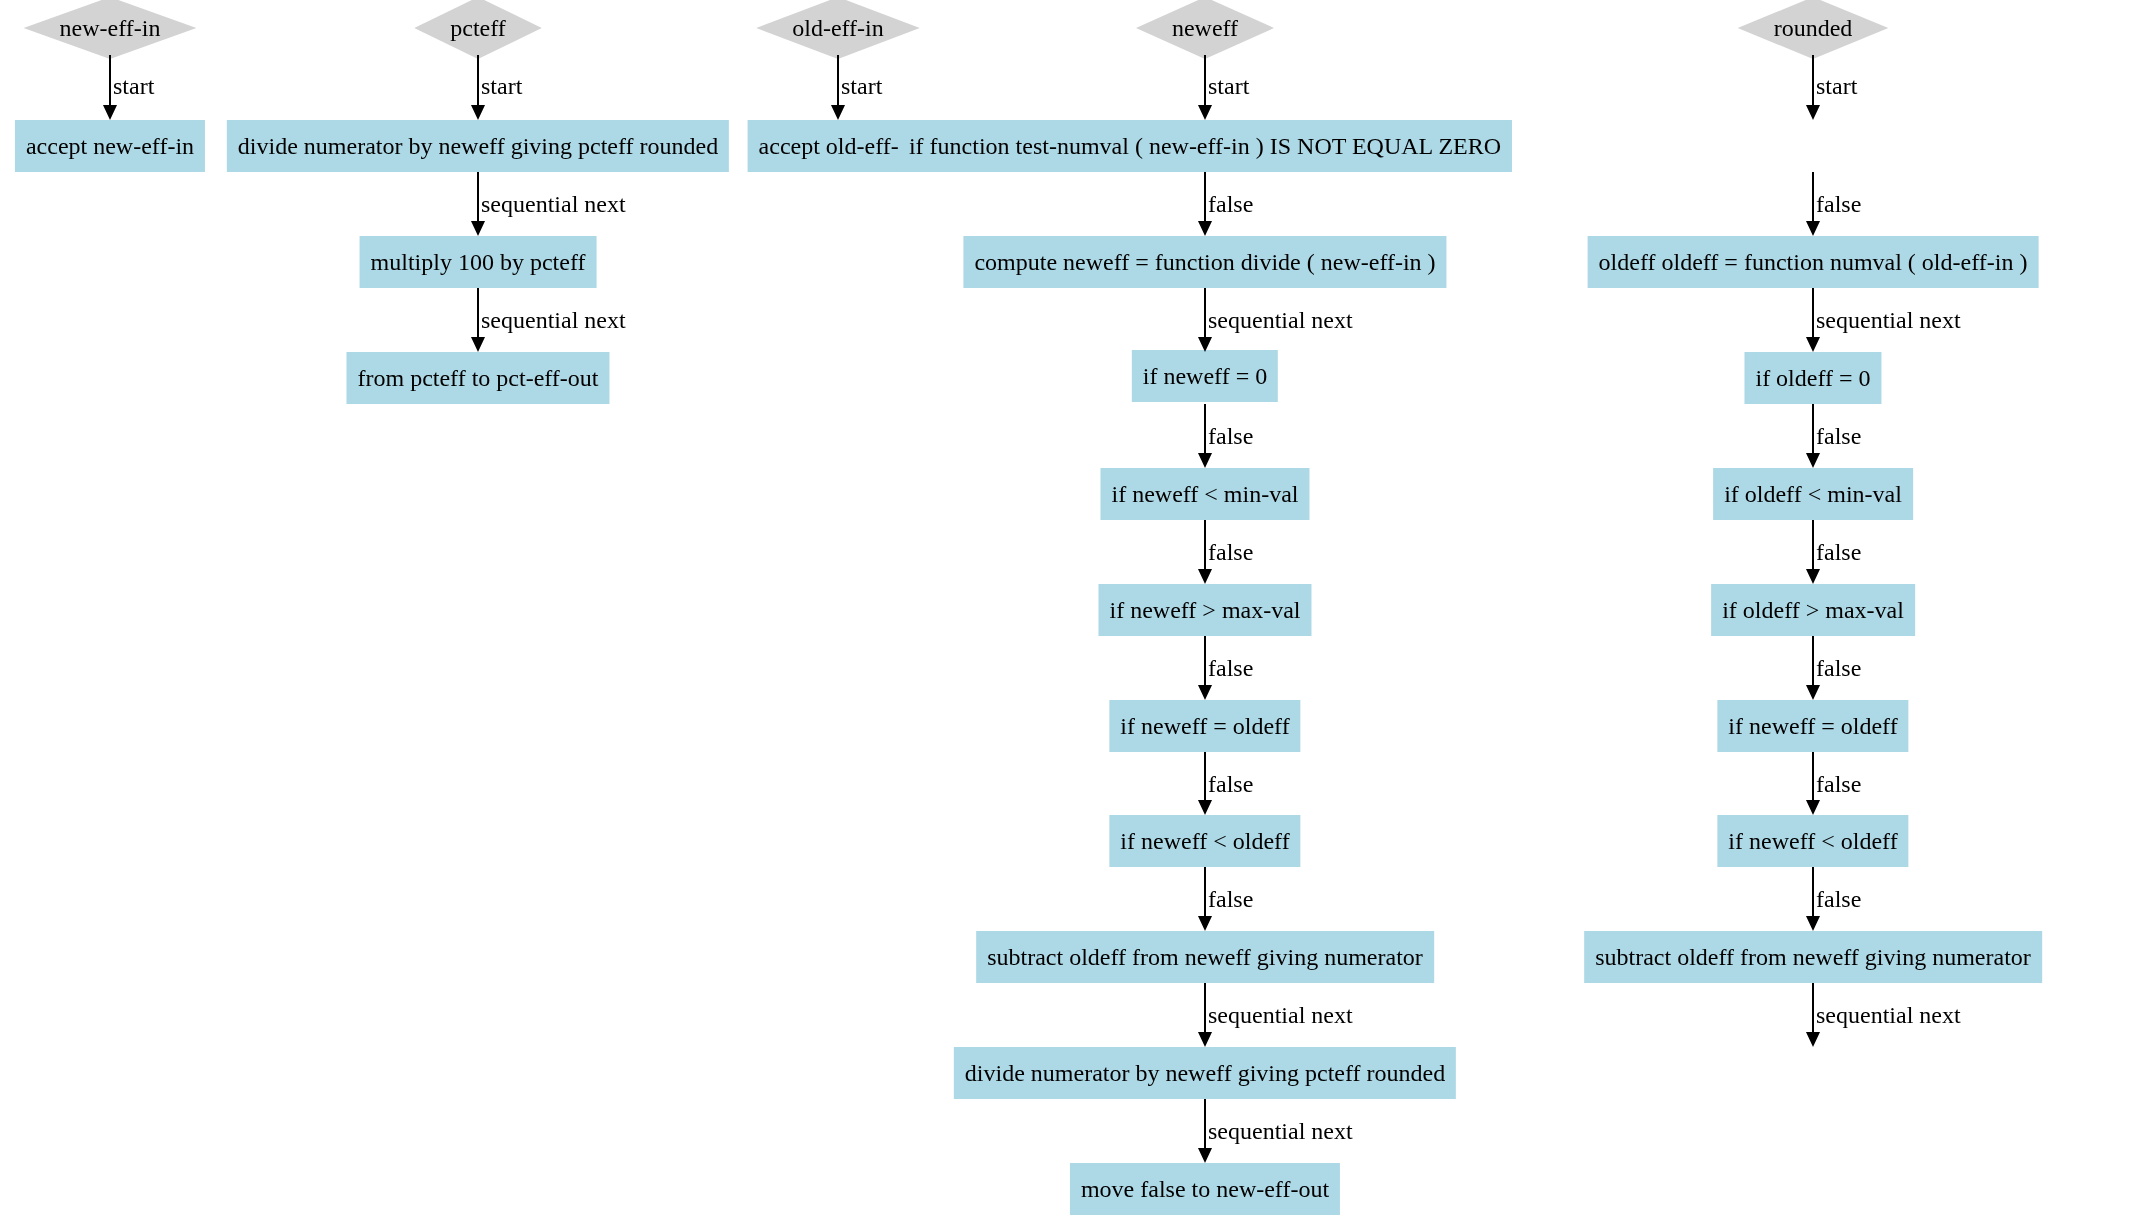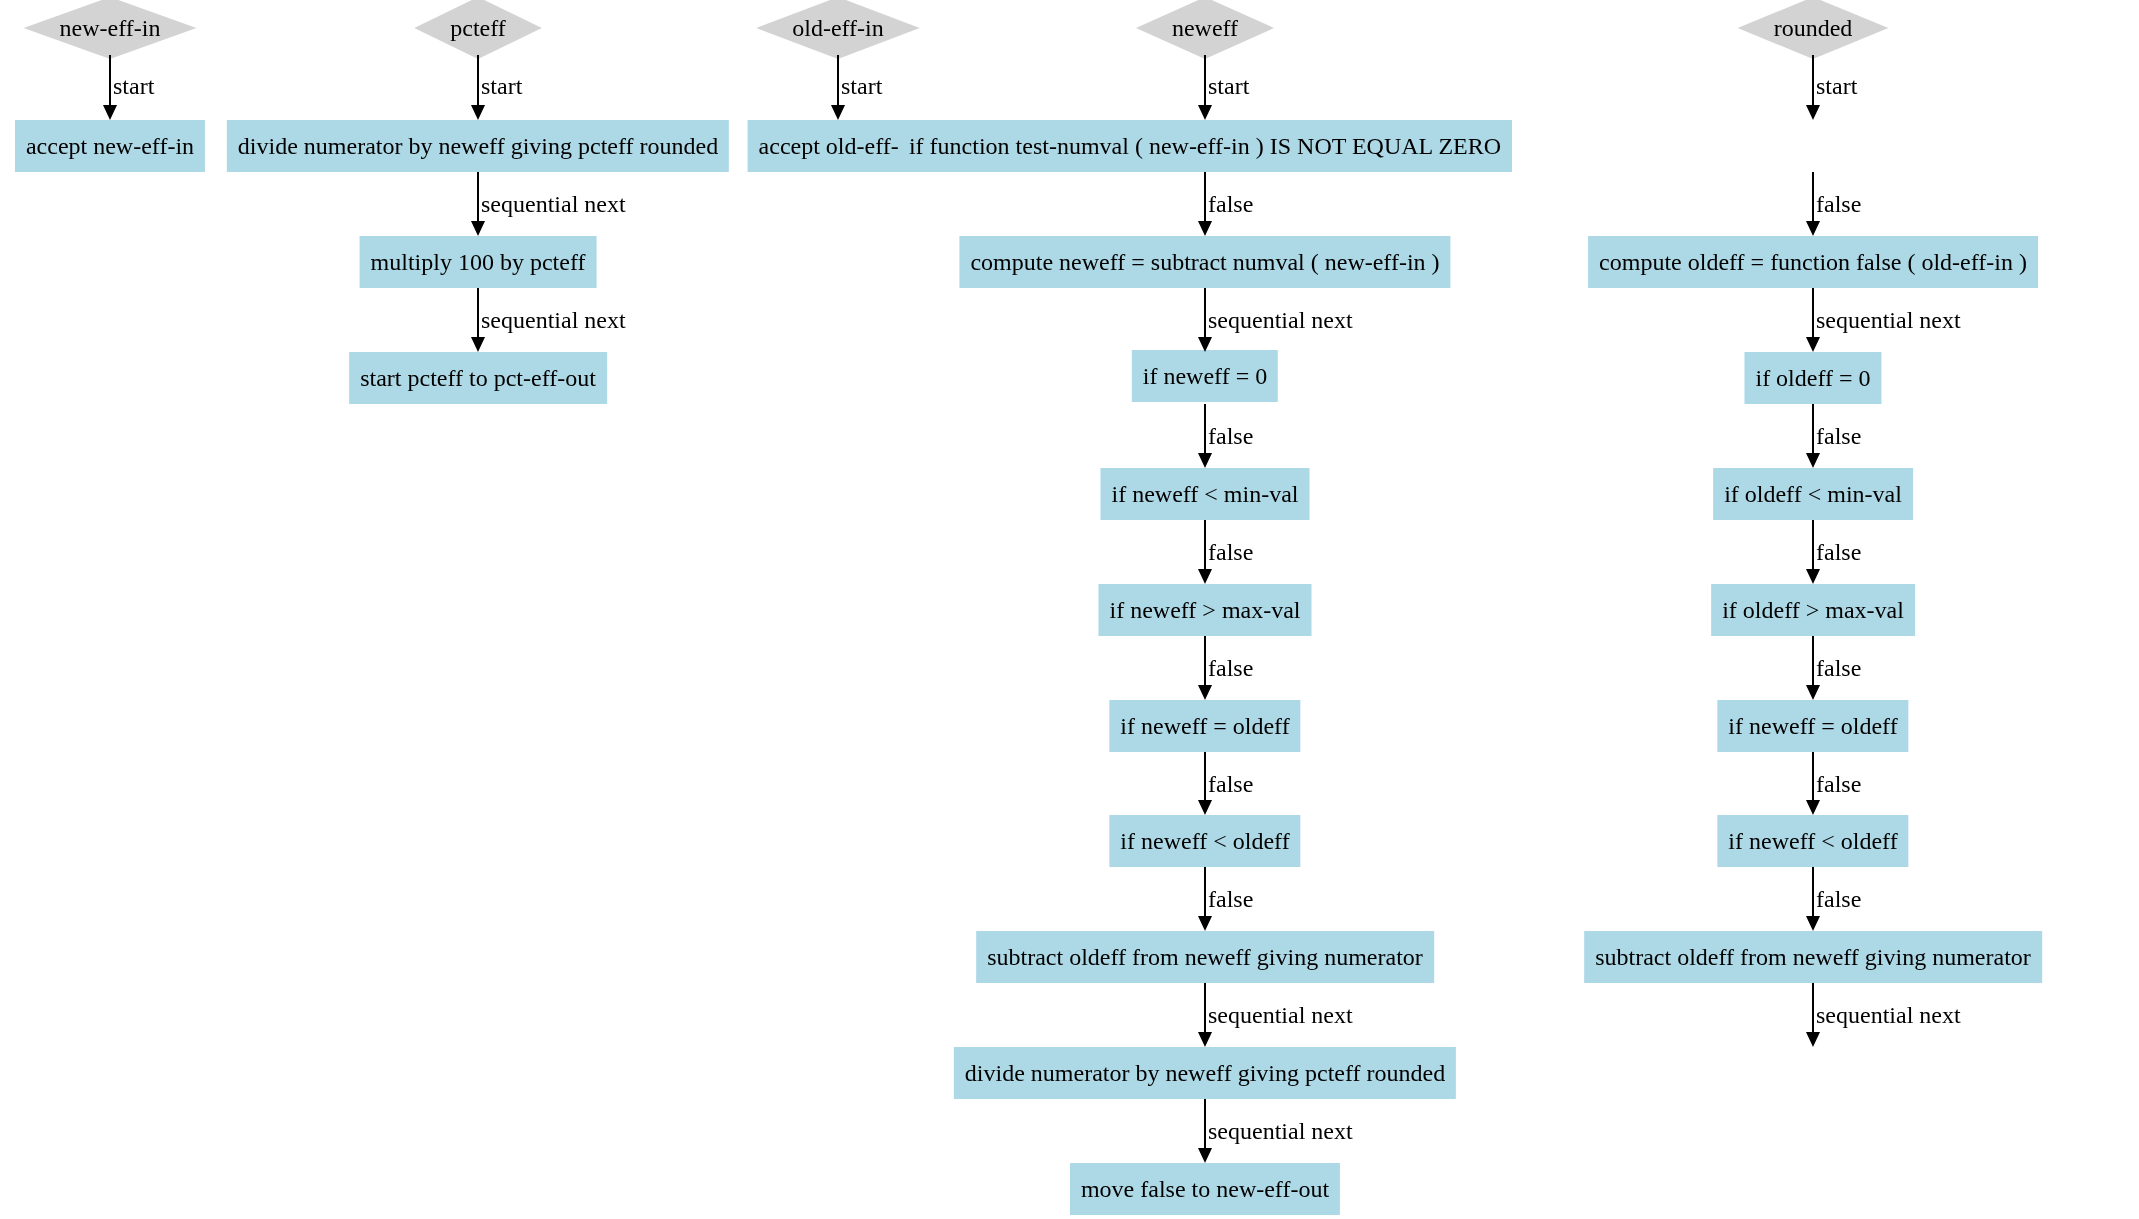--- a/index.html
+++ b/index.html
@@ -52,40 +52,40 @@
 
   <div class="node diamond" style="left:110px;top:28px">new-eff-in</div>
   <div class="node box" style="left:110px;top:146px">accept new-eff-in</div>
   <div class="eline" style="left:109px;top:55px;height:50px"></div>
   <div class="ehead" style="left:103px;top:105px"></div>
   <div class="elabel" style="left:113px;top:86px">start</div>
 
   <div class="node diamond" style="left:478px;top:28px">pcteff</div>
   <div class="node box" style="left:478px;top:146px">divide numerator by neweff giving pcteff rounded</div>
   <div class="node box" style="left:478px;top:262px">multiply 100 by pcteff</div>
-  <div class="node box" style="left:478px;top:378px">start pcteff to pct-eff-out</div>
+  <div class="node box" style="left:478px;top:378px">from pcteff to pct-eff-out</div>
   <div class="eline" style="left:477px;top:55px;height:50px"></div>
   <div class="ehead" style="left:471px;top:105px"></div>
   <div class="elabel" style="left:481px;top:86px">start</div>
   <div class="eline" style="left:477px;top:172px;height:49px"></div>
   <div class="ehead" style="left:471px;top:221px"></div>
   <div class="elabel" style="left:481px;top:204px">sequential next</div>
   <div class="eline" style="left:477px;top:288px;height:49px"></div>
   <div class="ehead" style="left:471px;top:337px"></div>
   <div class="elabel" style="left:481px;top:320px">sequential next</div>
 
   <div class="node diamond" style="left:838px;top:28px">old-eff-in</div>
   <div class="node box" style="left:838px;top:146px">accept old-eff-in</div>
   <div class="eline" style="left:837px;top:55px;height:50px"></div>
   <div class="ehead" style="left:831px;top:105px"></div>
   <div class="elabel" style="left:841px;top:86px">start</div>
 
   <div class="node diamond" style="left:1205px;top:28px">neweff</div>
   <div class="node box" style="left:1205px;top:146px">if function test-numval ( new-eff-in ) IS NOT EQUAL ZERO</div>
-  <div class="node box" style="left:1205px;top:262px">compute neweff = subtract numval ( new-eff-in )</div>
+  <div class="node box" style="left:1205px;top:262px">compute neweff = function divide ( new-eff-in )</div>
   <div class="node box" style="left:1205px;top:376px">if neweff = 0</div>
   <div class="node box" style="left:1205px;top:494px">if neweff &lt; min-val</div>
   <div class="node box" style="left:1205px;top:610px">if neweff &gt; max-val</div>
   <div class="node box" style="left:1205px;top:726px">if neweff = oldeff</div>
   <div class="node box" style="left:1205px;top:841px">if neweff &lt; oldeff</div>
   <div class="node box" style="left:1205px;top:957px">subtract oldeff from neweff giving numerator</div>
   <div class="node box" style="left:1205px;top:1073px">divide numerator by neweff giving pcteff rounded</div>
   <div class="node box" style="left:1205px;top:1189px">move false to new-eff-out</div>
   <div class="eline" style="left:1204px;top:55px;height:50px"></div>
   <div class="ehead" style="left:1198px;top:105px"></div>
@@ -112,21 +112,21 @@
   <div class="ehead" style="left:1198px;top:916px"></div>
   <div class="elabel" style="left:1208px;top:899px">false</div>
   <div class="eline" style="left:1204px;top:983px;height:49px"></div>
   <div class="ehead" style="left:1198px;top:1032px"></div>
   <div class="elabel" style="left:1208px;top:1015px">sequential next</div>
   <div class="eline" style="left:1204px;top:1099px;height:49px"></div>
   <div class="ehead" style="left:1198px;top:1148px"></div>
   <div class="elabel" style="left:1208px;top:1131px">sequential next</div>
 
   <div class="node diamond" style="left:1813px;top:28px">rounded</div>
-  <div class="node box" style="left:1813px;top:262px">compute oldeff = function false ( old-eff-in )</div>
+  <div class="node box" style="left:1813px;top:262px">oldeff oldeff = function numval ( old-eff-in )</div>
   <div class="node box" style="left:1813px;top:378px">if oldeff = 0</div>
   <div class="node box" style="left:1813px;top:494px">if oldeff &lt; min-val</div>
   <div class="node box" style="left:1813px;top:610px">if oldeff &gt; max-val</div>
   <div class="node box" style="left:1813px;top:726px">if neweff = oldeff</div>
   <div class="node box" style="left:1813px;top:841px">if neweff &lt; oldeff</div>
   <div class="node box" style="left:1813px;top:957px">subtract oldeff from neweff giving numerator</div>
   <div class="eline" style="left:1812px;top:55px;height:50px"></div>
   <div class="ehead" style="left:1806px;top:105px"></div>
   <div class="elabel" style="left:1816px;top:86px">start</div>
   <div class="eline" style="left:1812px;top:172px;height:49px"></div>

